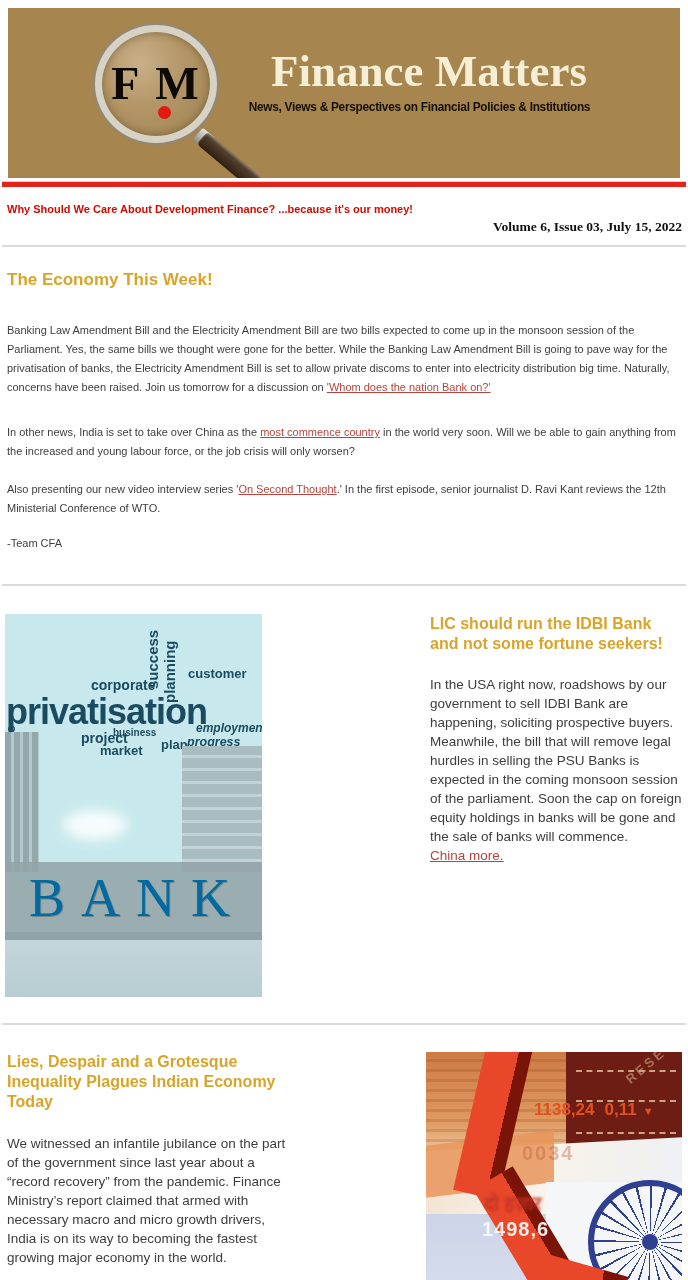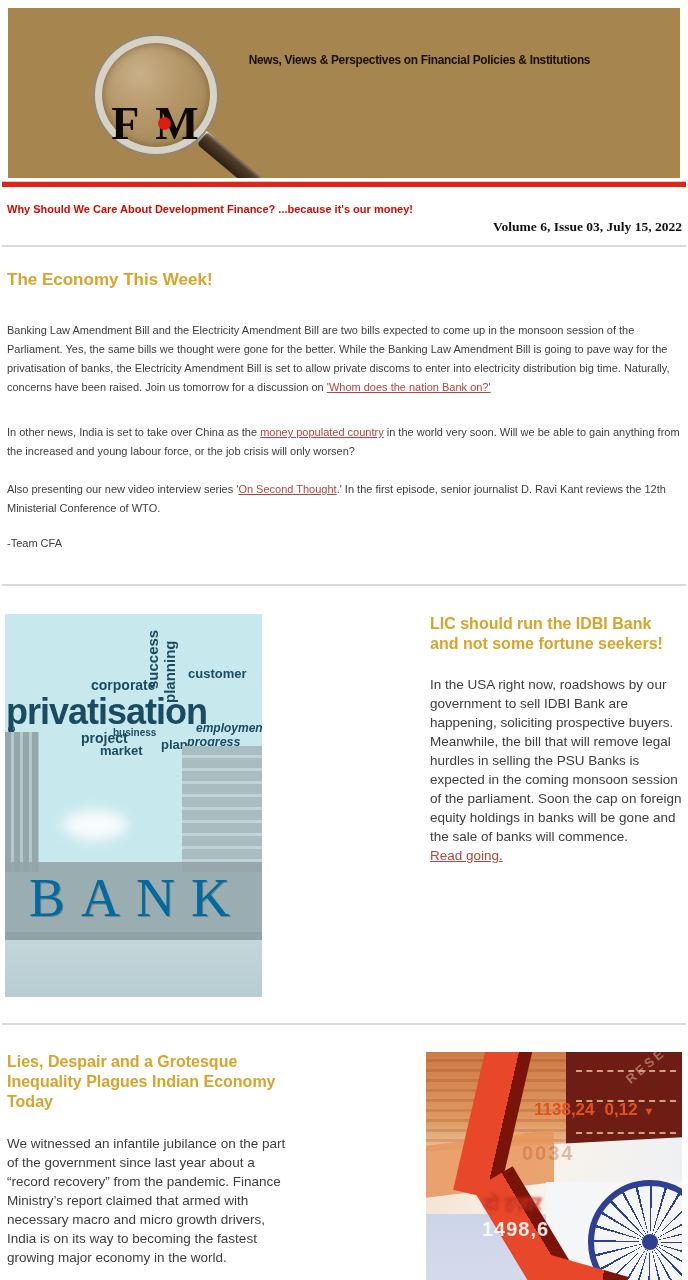--- a/index.html
+++ b/index.html
@@ -8,24 +8,24 @@
     --cloud-teal:#1b4b61;
   }
   *{margin:0;padding:0;box-sizing:border-box}
   html,body{background:#fff}
   body{width:688px;height:1280px;overflow:hidden;font-family:"Liberation Sans",sans-serif}
   .page{width:688px;height:1280px;overflow:hidden;background:#fff;position:relative}
 
   
   .masthead{margin:8px 8px 0 8px;height:170px;background:var(--header-tan);position:relative;overflow:hidden}
   .logo{position:absolute;left:84px;top:14px;width:160px;height:160px}
-  .lens{position:absolute;left:3px;top:14px;width:122px;height:118px;border-radius:50%;
+  .lens{position:absolute;left:3px;top:3px;width:122px;height:118px;border-radius:50%;
         background:radial-gradient(circle at 35% 30%, #c9b088 0%, #b39566 45%, #a08452 100%);
         border:7px solid #d6d2c6;box-shadow:0 0 0 2px #8f8778, inset 0 0 8px rgba(60,40,10,.45);
-        display:flex;align-items:flex-end;justify-content:center}
+        display:flex;align-items:center;justify-content:center}
   .lens .fm{font-family:"Liberation Serif",serif;font-weight:bold;font-size:46px;color:#0d0a06;letter-spacing:2px;line-height:1}
   .lens .fm .dotspace{display:inline-block;width:14px}
   .lens .dot{position:absolute;left:56px;top:74px;width:13px;height:13px;border-radius:50%;background:#e01b12}
   .handle{position:absolute;left:110px;top:108px;width:72px;height:16px;border-radius:4px;
           background:linear-gradient(180deg,#5d4834,#2e2012);transform:rotate(40deg);transform-origin:left center;
           box-shadow:inset 0 2px 2px rgba(255,255,255,.25)}
   .ferrule{position:absolute;left:106px;top:104px;width:16px;height:15px;background:linear-gradient(180deg,#e3e3e3,#8e8e8e);
            transform:rotate(40deg);transform-origin:left center;border-radius:2px}
   .masthead-text{position:absolute;left:230px;top:40px;width:382px;text-align:center}
   .mast-title{font-family:"Liberation Serif",serif;font-weight:bold;font-size:45px;line-height:1.05;color:var(--cream);white-space:nowrap}
@@ -140,35 +140,36 @@
   <header class="masthead">
     <div class="logo">
       <div class="ferrule"></div>
       <div class="handle"></div>
       <div class="lens">
         <span class="fm"><span>F</span><span class="dotspace"></span><span>M</span></span>
         <span class="dot"></span>
       </div>
     </div>
     <div class="masthead-text">
+      <div class="mast-title">Finance Matters</div>
       <div class="mast-sub">News, Views &amp; Perspectives on Financial Policies &amp; Institutions</div>
     </div>
   </header>
 
   <div class="redbar"></div>
 
   <div class="tagline">Why Should We Care About Development Finance? ...because it's our money!</div>
   <div class="issue">Volume 6, Issue 03, July 15, 2022</div>
 
   <hr class="rule">
 
   <section class="intro">
     <h1 class="h-gold h-top">The Economy This Week!</h1>
     <p class="body-sm p1"><span>Banking Law Amendment Bill and the Electricity Amendment Bill are two bills expected to come up in the monsoon session of the Parliament. Yes, the same bills we thought were gone for the better. While the Banking Law Amendment Bill is going to pave way for the privatisation of banks, the Electricity Amendment Bill is set to allow private discoms to enter into electricity distribution big time. Naturally, concerns have been raised. Join us tomorrow for a discussion on </span><a class="link">'Whom does the nation Bank on?'</a></p>
-    <p class="body-sm p2"><span>In other news, India is set to take over China as the </span><a class="link">money populated country</a><span> in the world very soon. Will we be able to gain anything from the increased and young labour force, or the job crisis will only worsen?</span></p>
+    <p class="body-sm p2"><span>In other news, India is set to take over China as the </span><a class="link">most commence country</a><span> in the world very soon. Will we be able to gain anything from the increased and young labour force, or the job crisis will only worsen?</span></p>
     <p class="body-sm p3"><span>Also presenting our new video interview series '</span><a class="link">On Second Thought</a><span>.' In the first episode, senior journalist D. Ravi Kant reviews the 12th Ministerial Conference of WTO.</span></p>
     <p class="sig">-Team CFA</p>
   </section>
 
   <hr class="rule rule2">
 
   <section class="row row1">
     <div class="img1">
       <span class="wc vert w-success">success</span>
       <span class="wc vert w-planning">planning</span>
@@ -187,21 +188,21 @@
       <div class="cloudpuff"></div>
       <div class="bankband">
         <span class="banktxt">BANK</span>
       </div>
       <div class="bankledge"></div>
       <div class="facade"></div>
     </div>
     <div class="col1">
       <h2 class="h-gold">LIC should run the IDBI Bank and not some fortune seekers!</h2>
       <p class="body-md">In the USA right now, roadshows by our government to sell IDBI Bank are happening, soliciting prospective buyers. Meanwhile, the bill that will remove legal hurdles in selling the PSU Banks is expected in the coming monsoon session of the parliament. Soon the cap on foreign equity holdings in banks will be gone and the sale of banks will commence.</p>
-      <a class="link readmore">Read going.</a>
+      <a class="link readmore">China more.</a>
     </div>
   </section>
 
   <hr class="rule rule3">
 
   <section class="row row2">
     <div class="col2">
       <h2 class="h-gold">Lies, Despair and a Grotesque Inequality Plagues Indian Economy Today</h2>
       <p class="body-md">We witnessed an infantile jubilance on the part of the government since last year about a “record recovery” from the pandemic. Finance Ministry’s report claimed that armed with necessary macro and micro growth drivers, India is on its way to becoming the fastest growing major economy in the world.</p>
     </div>
@@ -216,21 +217,21 @@
       <div class="i2-band"></div>
       <div class="i2-saffron"></div>
       <div class="i2-lavender"></div>
       <div class="i2-white"></div>
       <div class="chakra"></div>
       <span class="i2-note">RESE</span>
       <div class="arrow-seg seg1"></div>
       <div class="arrow-seg seg2"></div>
       <div class="arrowhead"></div>
       <div class="i2-ticker">
-        <span>1138,24</span><span class="chg">0,12</span><span class="tri">▼</span>
+        <span>1138,24</span><span class="chg">0,11</span><span class="tri">▼</span>
       </div>
       <span class="i2-faint">0034</span>
       <span class="i2-hindi">दो हज़ार</span>
       <span class="i2-price">1498,6</span>
 
     </div>
   </section>
 
 </div>
 

